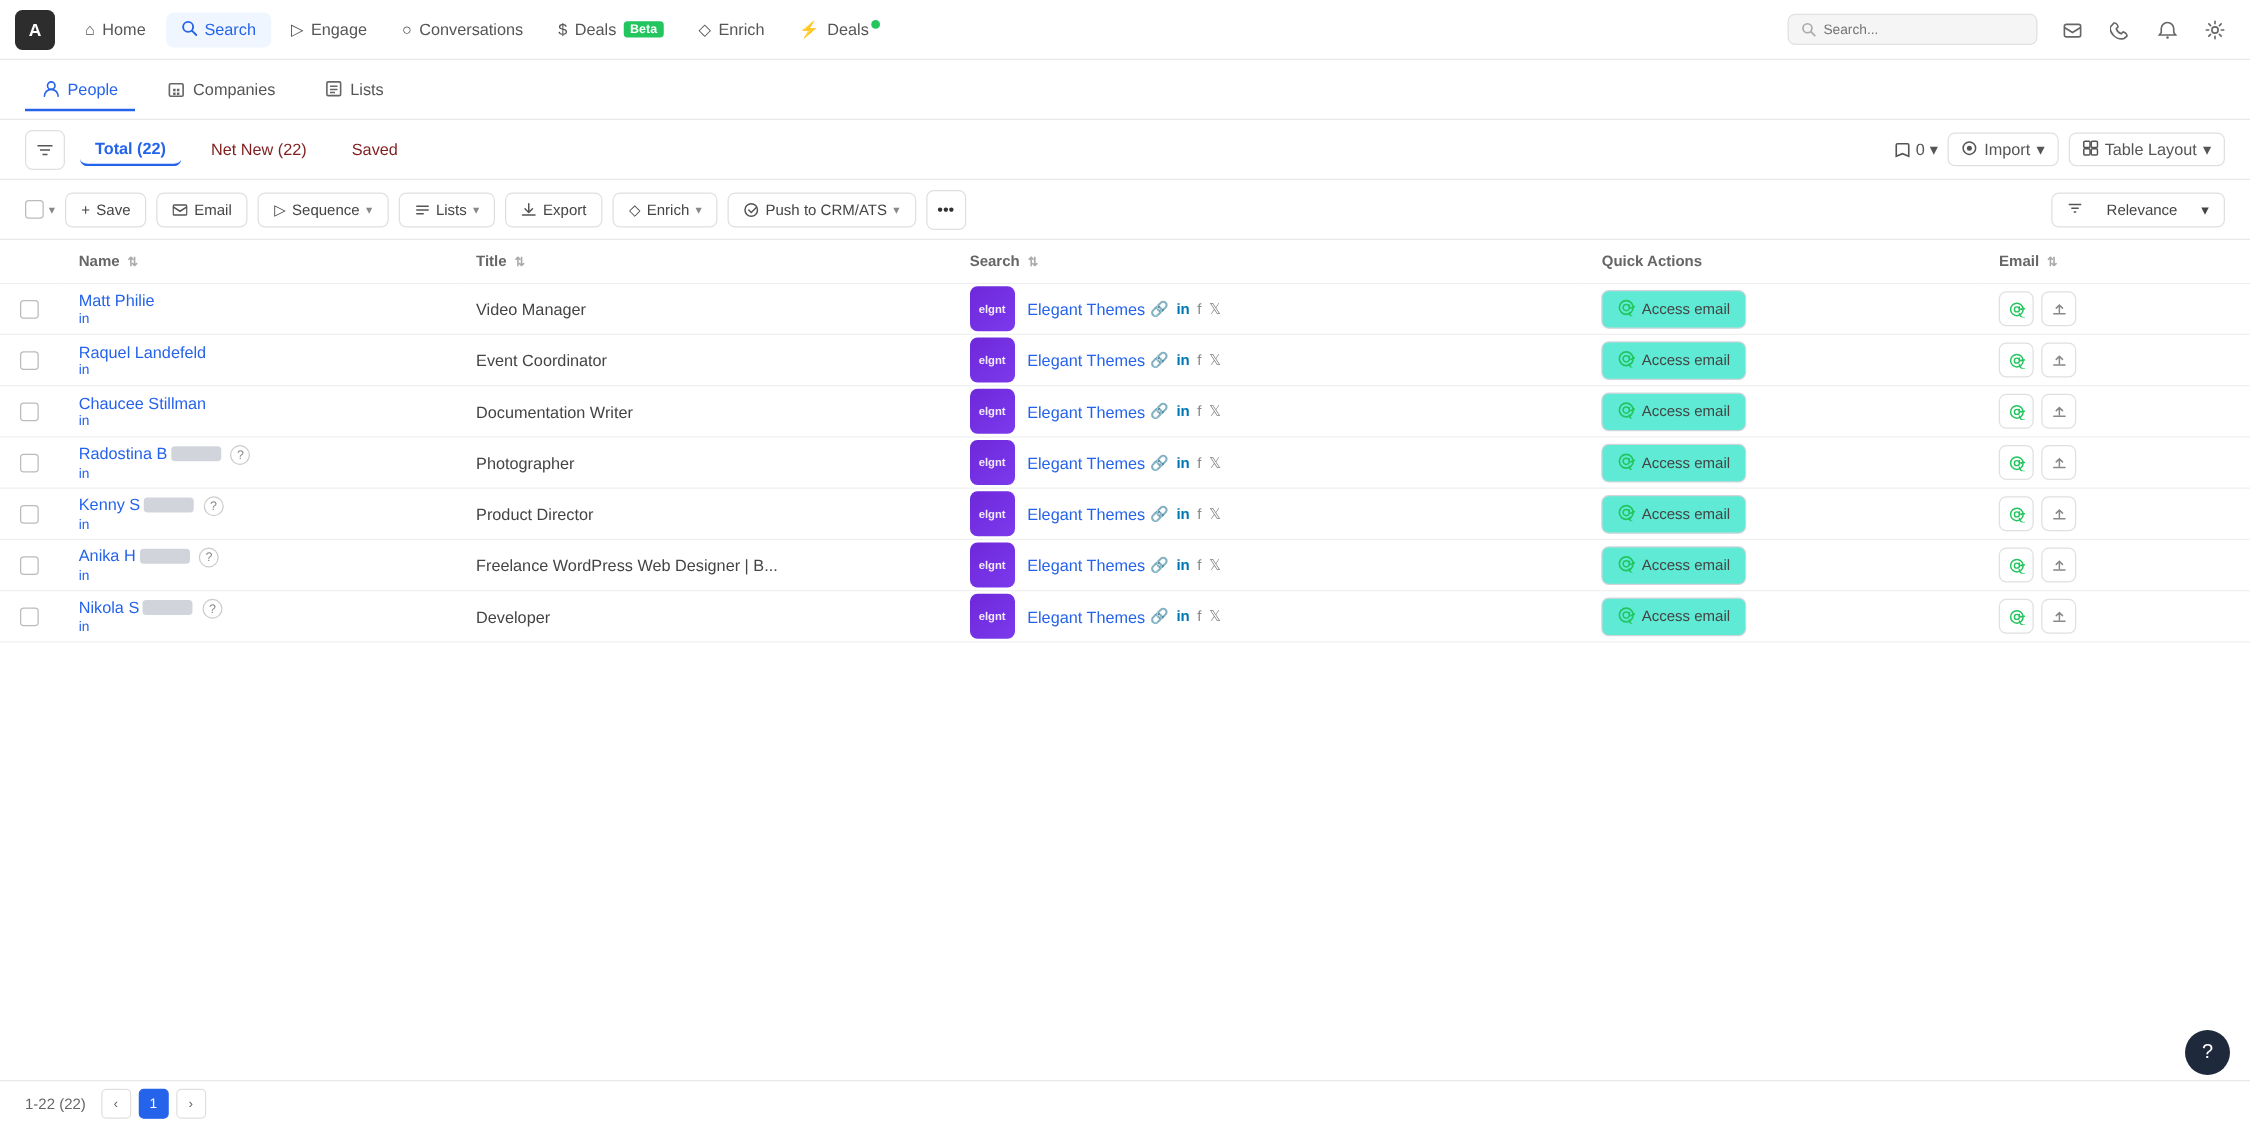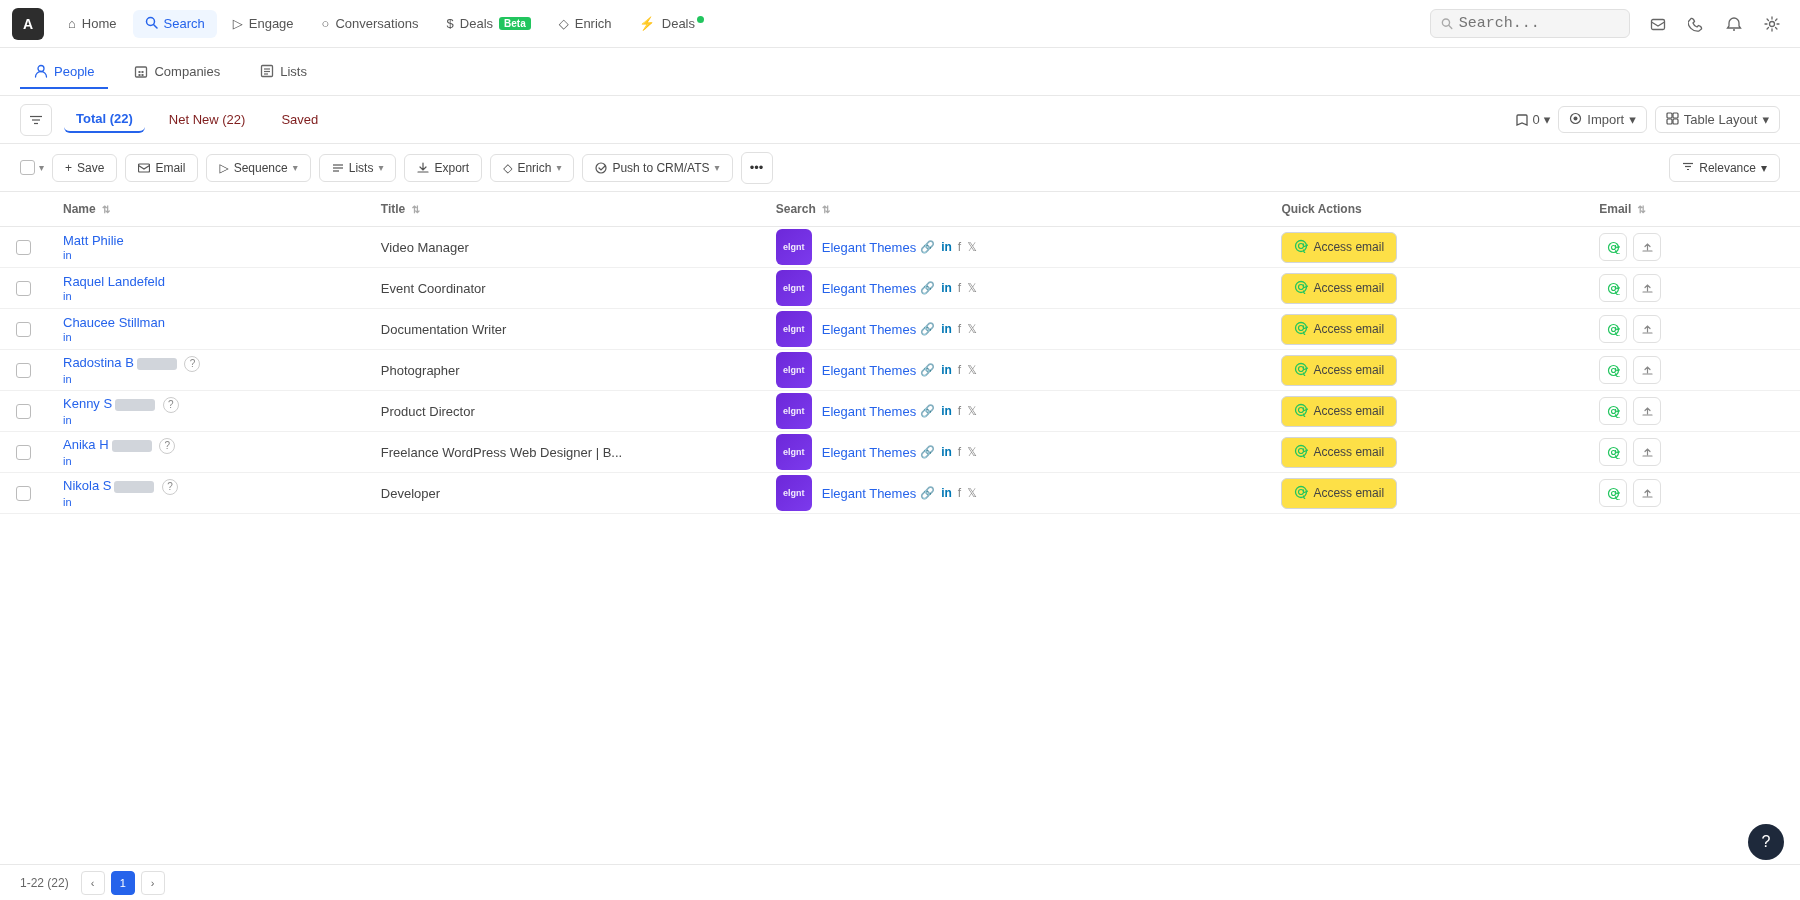--- a/index.html
+++ b/index.html
@@ -9,21 +9,21 @@
     .top-nav { display: flex; align-items: center; height: 48px; background: #fff; border-bottom: 1px solid #e8e8e8; padding: 0 12px; gap: 4px; }
     .nav-logo { width: 32px; height: 32px; background: #2d2d2d; border-radius: 6px; display: flex; align-items: center; justify-content: center; margin-right: 8px; flex-shrink: 0; }
     .nav-logo span { color: #fff; font-weight: 700; font-size: 14px; }
     .nav-item { display: flex; align-items: center; gap: 6px; padding: 6px 12px; border-radius: 6px; cursor: pointer; color: #555; font-size: 13px; white-space: nowrap; }
     .nav-item.active { color: #2563eb; background: #eff6ff; }
     .nav-item .nav-icon { font-size: 13px; }
     .nav-badge { background: #22c55e; color: #fff; font-size: 10px; padding: 1px 5px; border-radius: 3px; font-weight: 700; }
     .nav-dot { width: 7px; height: 7px; background: #22c55e; border-radius: 50%; margin-left: -4px; margin-top: -8px; }
     .nav-spacer { flex: 1; }
     .nav-search { display: flex; align-items: center; background: #f5f5f5; border: 1px solid #e0e0e0; border-radius: 6px; padding: 5px 10px; gap: 6px; width: 200px; }
-    .nav-search input { border: none; background: transparent; outline: none; font-size: 15px; color: #555; width: 100%; font-family: Liberation Mono, monospace; }
+    .nav-search input { border: none; background: transparent; outline: none; font-size: 11px; color: #555; width: 100%; }
     .nav-actions { display: flex; align-items: center; gap: 6px; margin-left: 8px; }
     .nav-action-btn { width: 32px; height: 32px; border-radius: 6px; display: flex; align-items: center; justify-content: center; cursor: pointer; color: #666; font-size: 15px; }
 
     
     .sub-nav { display: flex; align-items: center; height: 48px; border-bottom: 1px solid #e8e8e8; padding: 0 20px; gap: 12px; }
     .sub-nav-item { display: flex; align-items: center; gap: 6px; padding: 8px 14px; cursor: pointer; color: #555; font-size: 13px; border-bottom: 2px solid transparent; margin-bottom: -1px; }
     .sub-nav-item.active { color: #2563eb; border-bottom: 2px solid #2563eb; font-weight: 500; }
 
     
     .filter-bar { display: flex; align-items: center; height: 48px; padding: 0 20px; border-bottom: 1px solid #e8e8e8; gap: 12px; }
@@ -36,42 +36,42 @@
     .zero-badge { display: flex; align-items: center; gap: 4px; color: #555; font-size: 13px; }
 
     
     .toolbar { display: flex; align-items: center; height: 48px; padding: 0 20px; border-bottom: 1px solid #e8e8e8; gap: 8px; }
     .cb-wrap { display: flex; align-items: center; gap: 4px; }
     .checkbox { width: 15px; height: 15px; border: 1px solid #bbb; border-radius: 3px; cursor: pointer; }
     .toolbar-btn { display: flex; align-items: center; gap: 5px; padding: 6px 12px; border-radius: 6px; border: 1px solid #e0e0e0; cursor: pointer; font-size: 12px; color: #444; background: #fff; white-space: nowrap; }
     .toolbar-btn .chevron { font-size: 10px; color: #888; }
     .toolbar-spacer { flex: 1; }
     .toolbar-more { width: 32px; height: 32px; border-radius: 6px; border: 1px solid #e0e0e0; display: flex; align-items: center; justify-content: center; cursor: pointer; }
-    .relevance-btn { display: flex; align-items: flex-start; gap: 5px; padding: 6px 12px; border-radius: 6px; border: 1px solid #e0e0e0; cursor: pointer; font-size: 12px; color: #444; background: #fff; }
+    .relevance-btn { display: flex; align-items: flex-start; gap: 19px; padding: 6px 12px; border-radius: 6px; border: 1px solid #e0e0e0; cursor: pointer; font-size: 12px; color: #444; background: #fff; }
 
     
     .table-wrap { overflow-y: auto; height: calc(900px - 48px - 48px - 48px - 48px - 36px); }
     table { width: 100%; border-collapse: collapse; }
     thead th { padding: 10px 16px; text-align: left; font-size: 12px; font-weight: 600; color: #666; border-bottom: 1px solid #e8e8e8; background: #fff; white-space: nowrap; position: sticky; top: 0; z-index: 1; }
     thead th .sort-icon { display: inline; font-size: 10px; color: #aaa; margin-left: 3px; }
     tbody tr { border-bottom: 1px solid #f0f0f0; }
     td { padding: 2px 16px; vertical-align: middle; }
 
     .person-name { color: #2563eb; font-weight: 500; cursor: pointer; font-size: 13px; }
     .person-linkedin { color: #2563eb; font-size: 11px; display: block; margin-top: 1px; }
     .person-blur { display: inline-block; background: #d1d5db; border-radius: 3px; height: 12px; vertical-align: middle; margin-left: 3px; }
 
     .company-cell { display: flex; align-items: center; gap: 10px; }
     .company-logo { width: 36px; height: 36px; border-radius: 6px; display: flex; align-items: center; justify-content: center; font-size: 11px; font-weight: 700; flex-shrink: 0; overflow: hidden; text-align: right; }
     .company-info { display: flex; flex-direction: row; gap: 4px; }
     .company-name { color: #2563eb; font-weight: 500; cursor: pointer; font-size: 13px; }
     .company-links { display: flex; align-items: center; gap: 6px; font-size: 12px; color: #888; }
     .company-links span { cursor: pointer; }
 
-    .access-email-btn { display: flex; align-items: center; gap: 5px; padding: 6px 12px; border-radius: 6px; border: 1px solid #d1d5db; cursor: pointer; font-size: 12px; color: #444; background: #fde047; white-space: nowrap; }
+    .access-email-btn { display: flex; align-items: center; gap: 5px; padding: 6px 12px; border-radius: 6px; border: 1px solid #d1d5db; cursor: pointer; font-size: 12px; color: #444; background: #5eead4; white-space: nowrap; }
     .access-email-btn .email-icon { color: #22c55e; font-size: 13px; }
 
     .email-actions { display: flex; align-items: center; gap: 6px; }
     .email-action-btn { width: 28px; height: 28px; border-radius: 6px; border: 1px solid #e0e0e0; display: flex; align-items: center; justify-content: center; cursor: pointer; color: #666; font-size: 13px; }
 
     .question-icon { display: inline-flex; align-items: center; justify-content: center; width: 16px; height: 16px; border-radius: 50%; border: 1px solid #ccc; font-size: 10px; color: #888; margin-left: 4px; cursor: pointer; }
 
     
     .bottom-bar { display: flex; align-items: center; height: 36px; padding: 0 20px; border-top: 1px solid #e8e8e8; background: #fff; gap: 12px; font-size: 12px; color: #666; position: fixed; bottom: 0; left: 0; right: 0; }
     .pagination { display: flex; align-items: center; gap: 6px; }

